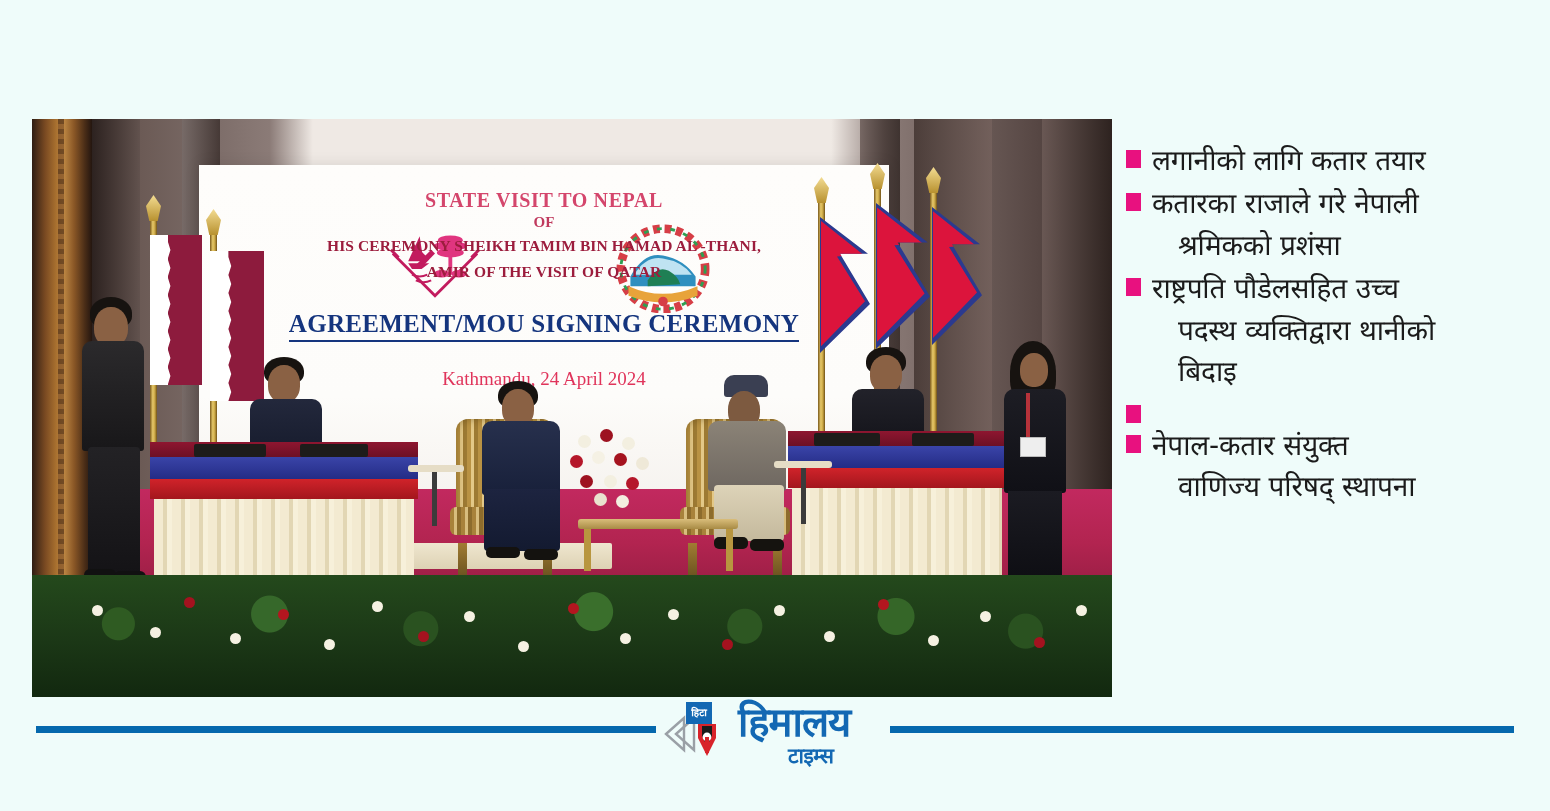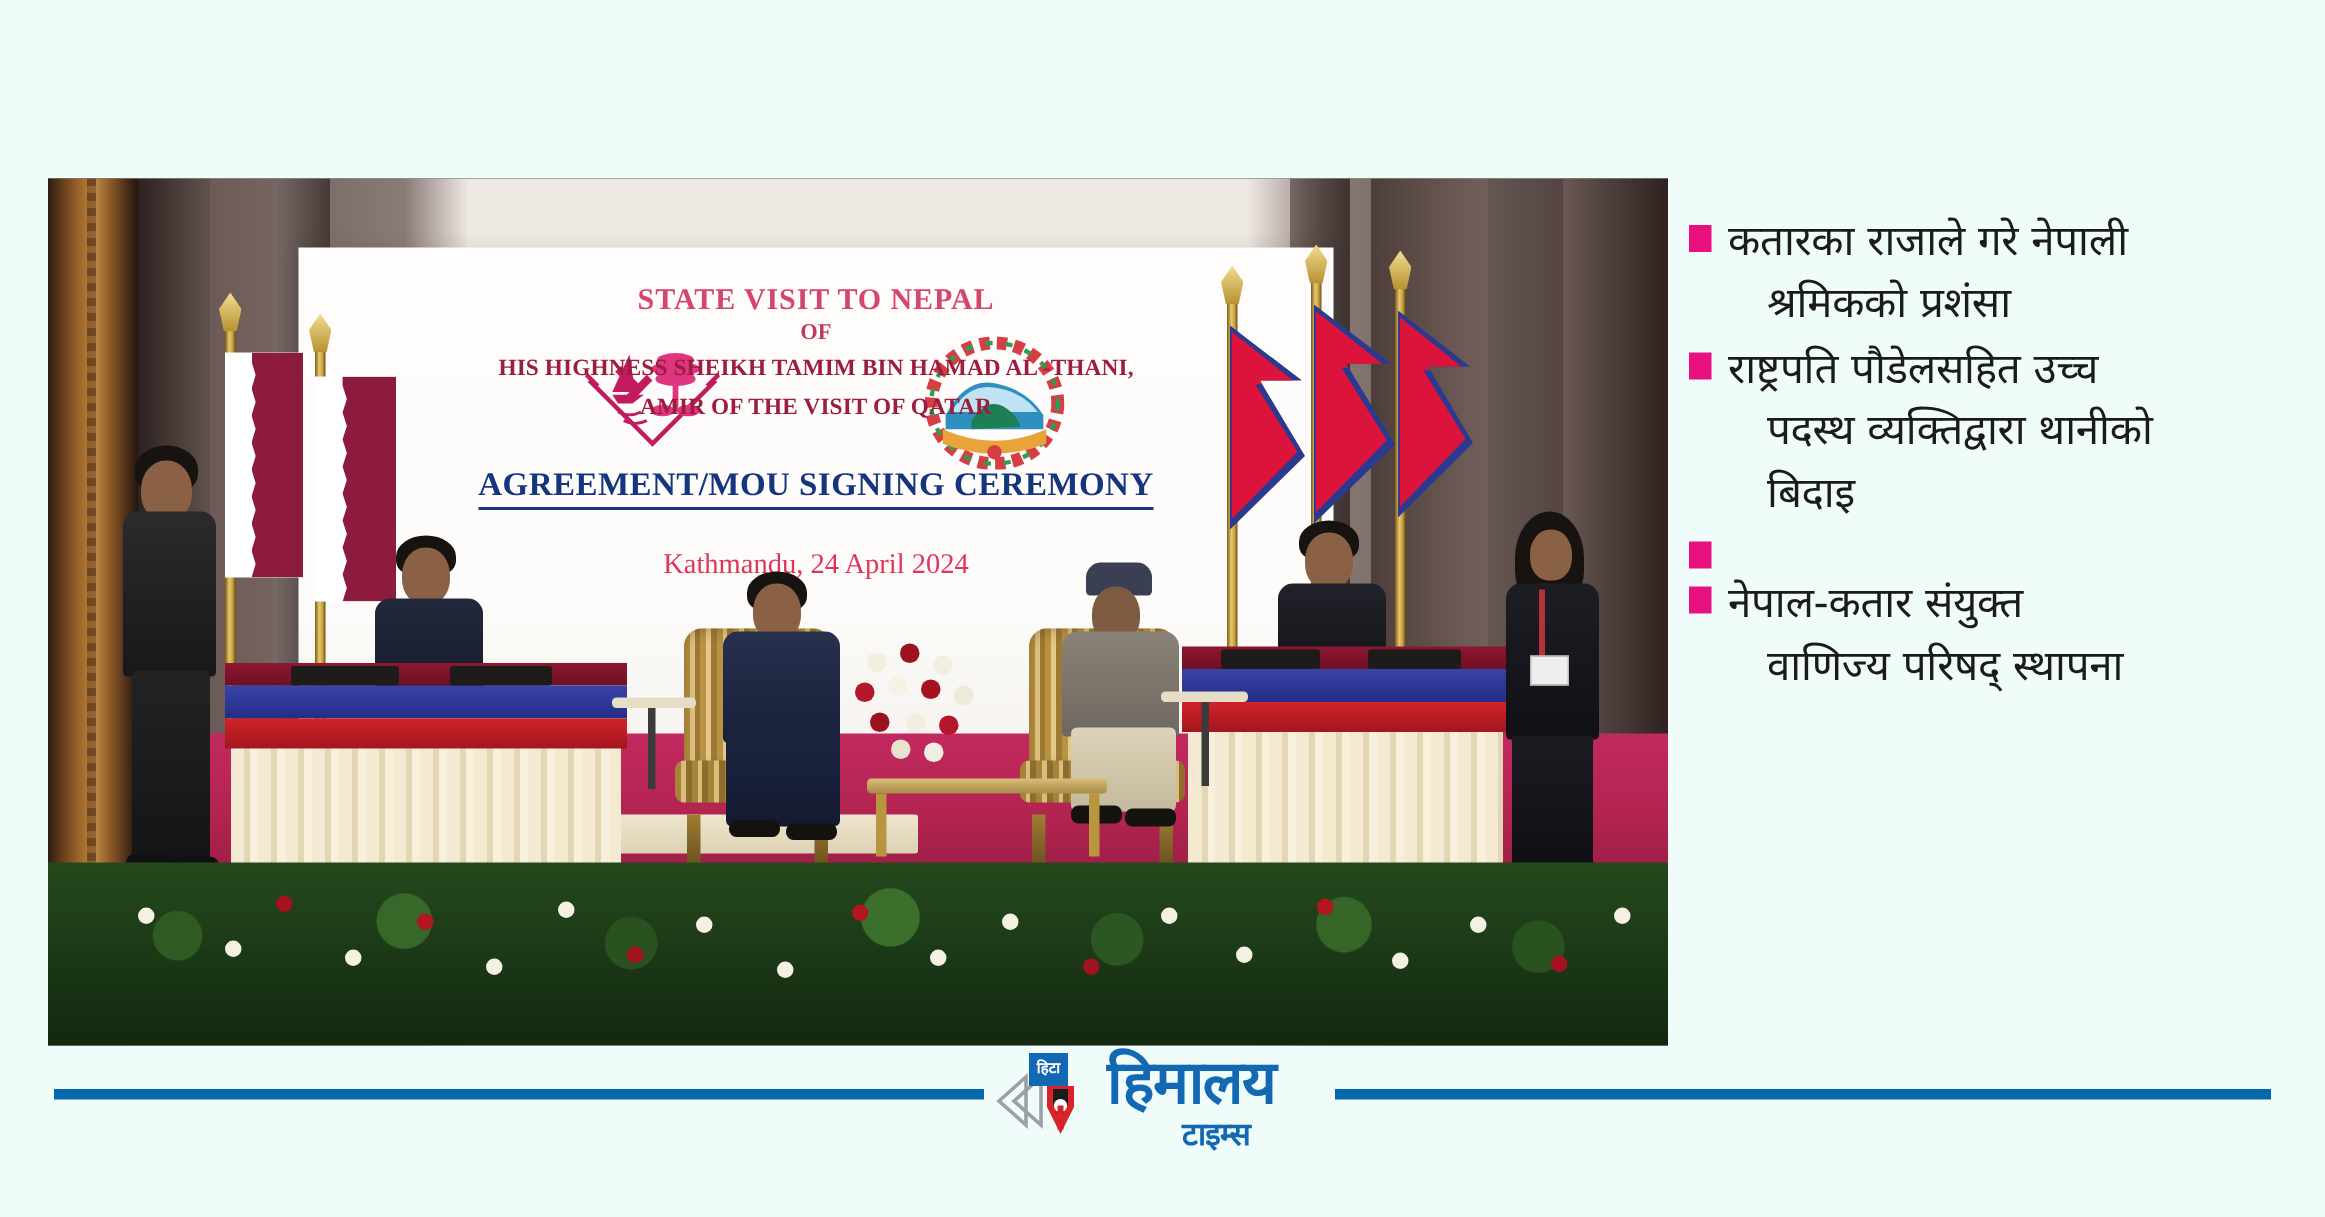--- a/index.html
+++ b/index.html
@@ -37,21 +37,21 @@
   .screen{
     position:absolute;left:167px;top:46px;width:690px;height:330px;
     background:linear-gradient(180deg,#fefdfb 0%,#fdfcfa 70%,#f6f3ef 100%);
     box-shadow:0 0 14px rgba(0,0,0,.10);
   }
   .screen-txt{position:absolute;left:0;right:0;top:24px;text-align:center;
     font-family:"Liberation Serif","DejaVu Serif",serif;}
   .l1{font-size:20px;font-weight:700;letter-spacing:.6px;color:#d4466c;}
   .l2{font-size:15px;font-weight:700;color:#c03a5e;margin-top:2px;}
   .l3{font-size:15.5px;font-weight:700;letter-spacing:.1px;color:#9c1d3d;margin-top:4px;line-height:1.45;}
-  .l4{font-size:22px;font-weight:700;letter-spacing:.3px;color:#15357e;margin-top:26px;
+  .l4{font-size:25px;font-weight:700;letter-spacing:.3px;color:#15357e;margin-top:26px;
      display:inline-block;border-bottom:2.5px solid #15357e;padding-bottom:2px;text-align:center;}
   .l5{font-size:19px;color:#e0345b;margin-top:26px;font-style:normal;}
 
   
   .emblem{position:absolute;top:56px;width:96px;height:92px;}
   .emb-qatar{left:188px;}
   .emb-nepal{right:178px;}
   .emblem svg{width:100%;height:100%;display:block;}
 
   
@@ -201,21 +201,21 @@
           <path d="M20 56 q12 -20 30 -17 q20 3 30 17" fill="#bfe3f2"></path>
           <path d="M34 62 q10 -16 22 -10 q10 6 12 14 l-34 2 Z" fill="#1f7f54"></path>
           <path d="M14 68 q36 16 72 0 l0 10 q-36 14 -72 0 Z" fill="#e8a33a"></path>
           <circle cx="50" cy="84" r="5" fill="#d63e46"></circle>
         </svg>
       </div>
 
       <div class="screen-txt">
         <div class="l1">STATE VISIT TO NEPAL</div>
         <div class="l2">OF</div>
-        <div class="l3">HIS HIGHNESS SHEIKH TAMIM BIN HAMAD AL -THANI,</div>
+        <div class="l3">HIS CEREMONY SHEIKH TAMIM BIN HAMAD AL -THANI,</div>
         <div class="l3">AMIR OF THE VISIT OF QATAR</div>
         <div><span class="l4">AGREEMENT/MOU SIGNING CEREMONY</span></div>
         <div class="l5">Kathmandu, 24 April 2024</div>
       </div>
     </div>
 
     <div class="flagset fs-left">
       <div class="pole" style="left:14px;top:0;height:300px;"></div>
       <div class="finial" style="left:10px;top:-16px;"></div>
       <div class="qflag" style="left:14px;top:24px;width:52px;height:150px;"></div>
@@ -374,20 +374,24 @@
       <div class="rose" style="left:846px;top:24px;background:#b3161f;"></div>
       <div class="rose" style="left:896px;top:60px;background:#f5f1e2;"></div>
       <div class="rose" style="left:948px;top:36px;background:#f5f1e2;"></div>
       <div class="rose" style="left:1002px;top:62px;background:#a4121f;"></div>
       <div class="rose" style="left:1044px;top:30px;background:#f5f1e2;"></div>
     </div>
   </div>
 
   <div class="list">
 
+    <div class="item">
+      <span class="bullet"></span>
+      <span class="itext">लगानीको लागि कतार तयार</span>
+    </div>
 
     <div class="item">
       <span class="bullet"></span>
       <span class="itext">
         <span>कतारका राजाले गरे नेपाली</span>
         <span class="ind">श्रमिकको प्रशंसा</span>
       </span>
     </div>
 
     <div class="item">

